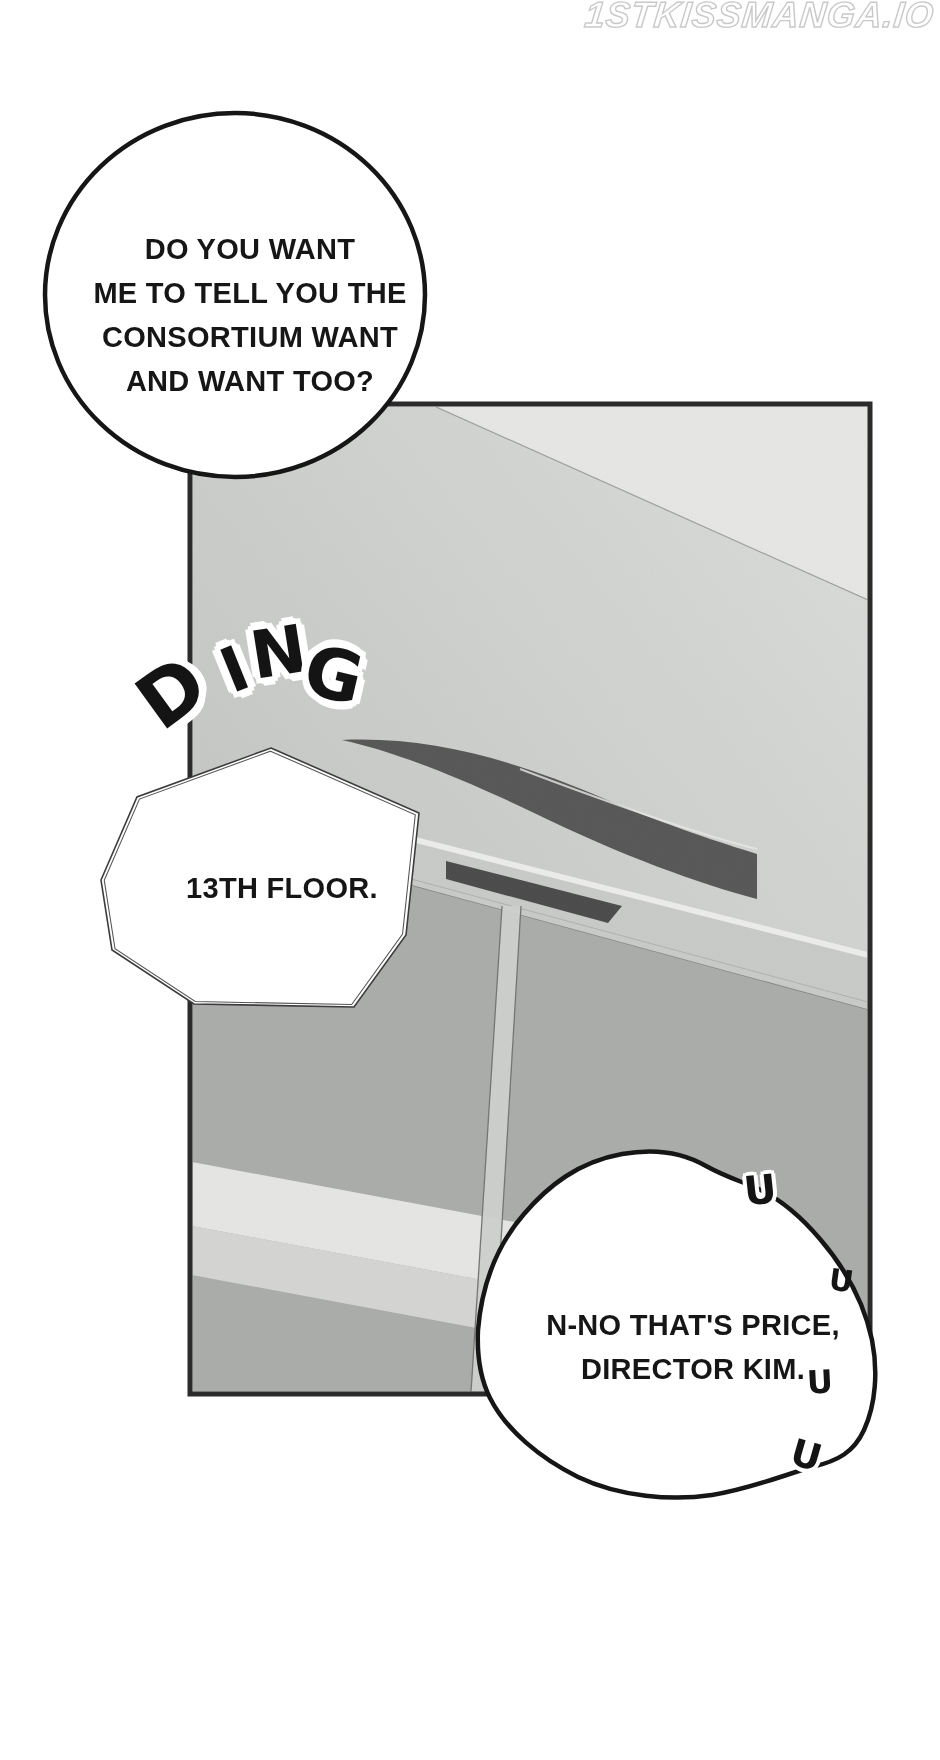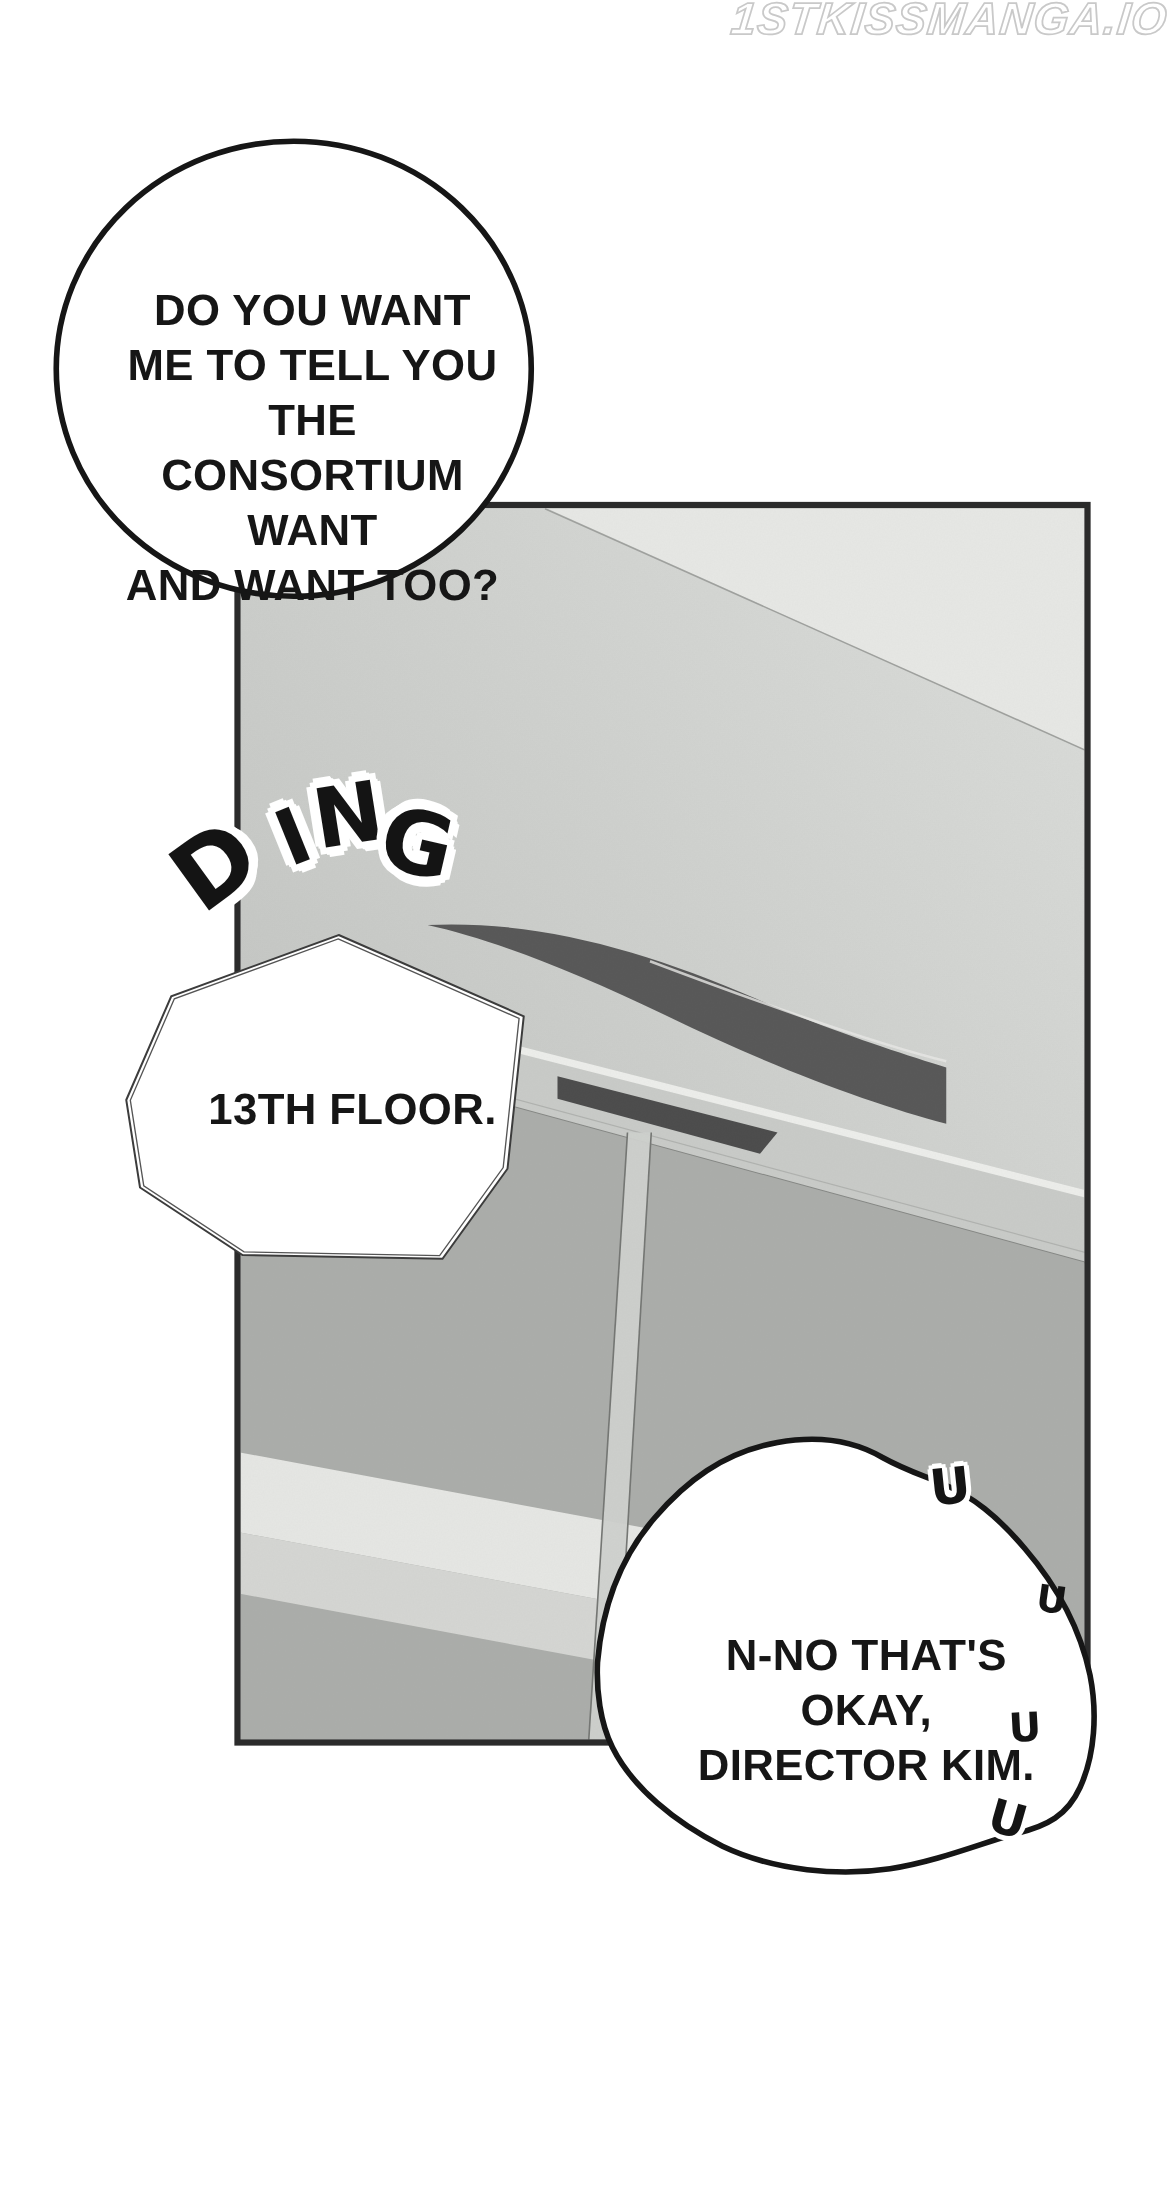--- a/index.html
+++ b/index.html
@@ -3,21 +3,21 @@
 <meta charset="utf-8">
 <style>
   html,body{margin:0;padding:0;background:#ffffff;}
   .page{position:relative;width:940px;height:1760px;background:#ffffff;overflow:hidden;
         font-family:"Liberation Sans", sans-serif;}
   .watermark{position:absolute;top:-6px;right:6px;font-size:36px;font-weight:bold;font-style:italic;
         letter-spacing:1px;color:transparent;-webkit-text-stroke:1.4px #c9c9c9;
         transform:skewX(-6deg);white-space:nowrap;}
   svg.art{position:absolute;left:0;top:0;}
   .btext{position:absolute;text-align:center;color:#161616;font-weight:bold;
-        font-size:35px;line-height:44px;letter-spacing:0.3px;}
+        font-size:29px;line-height:44px;letter-spacing:0.3px;}
   .q-text{left:90px;top:227px;width:320px;}
   .floor-text{left:132px;top:866px;width:300px;}
   .reply-text{left:533px;top:1303px;width:320px;}
   .btext span{display:block;}
   .ding span{position:absolute;display:block;font-family:"DejaVu Sans", sans-serif;font-weight:bold;color:#141414;
         text-shadow:0 0 4px #fff,6px 0 #fff,-6px 0 #fff,0 6px #fff,0 -6px #fff,
         5px 5px #fff,-5px 5px #fff,5px -5px #fff,-5px -5px #fff,
         8px 2px #fff,-8px -2px #fff,2px 8px #fff,-2px -8px #fff;}
   .ding .d0{left:140px;top:648px;font-size:76px;transform:rotate(-36deg);}
   .ding .d1{left:223px;top:633px;font-size:62px;transform:rotate(-22deg);}
@@ -101,21 +101,21 @@
     <span>ME TO TELL YOU THE</span>
     <span>CONSORTIUM WANT</span>
     <span>AND WANT TOO?</span>
   </div>
 
   <div class="btext floor-text">
     <span>13TH FLOOR.</span>
   </div>
 
   <div class="btext reply-text">
-    <span>N-NO THAT'S OKAY,</span>
+    <span>N-NO THAT'S PRICE,</span>
     <span>DIRECTOR KIM.</span>
   </div>
 
   <div class="ding">
     <span class="d0">D</span>
     <span class="d1">I</span>
     <span class="d2">N</span>
     <span class="d3">G</span>
   </div>
 

